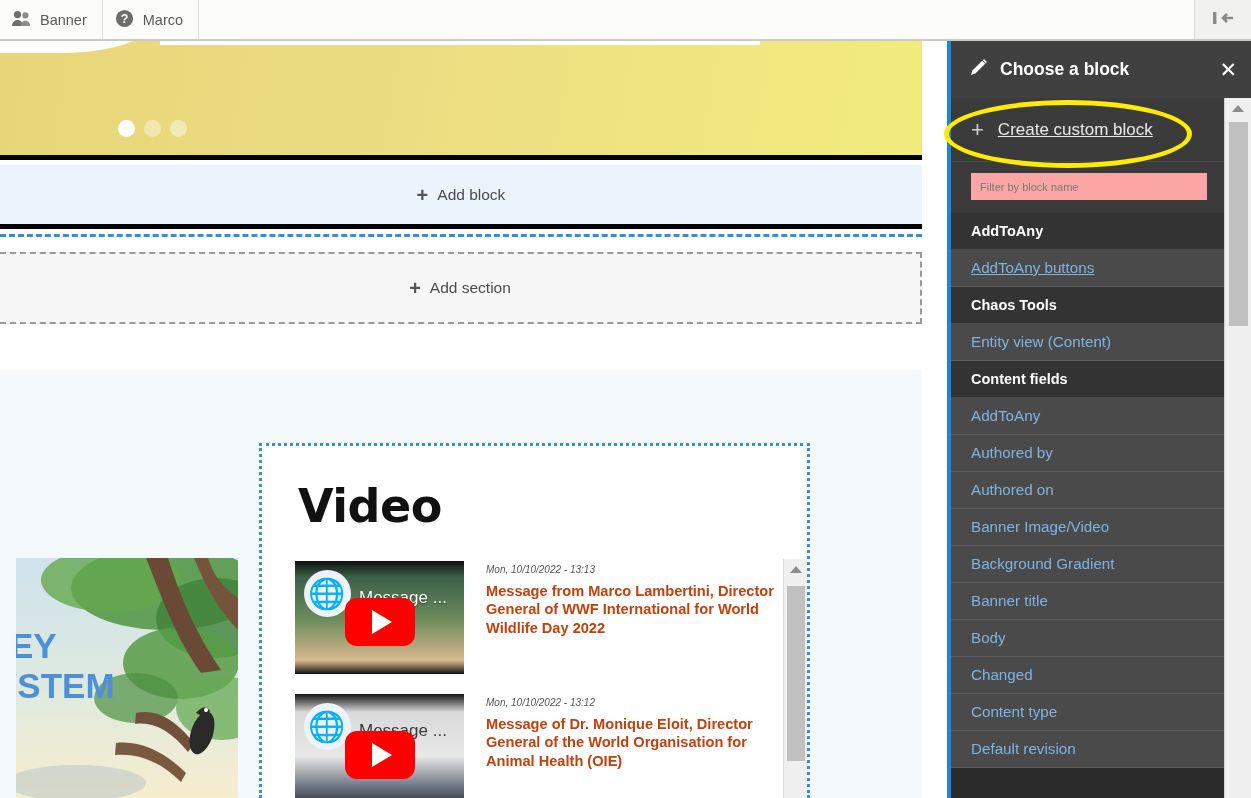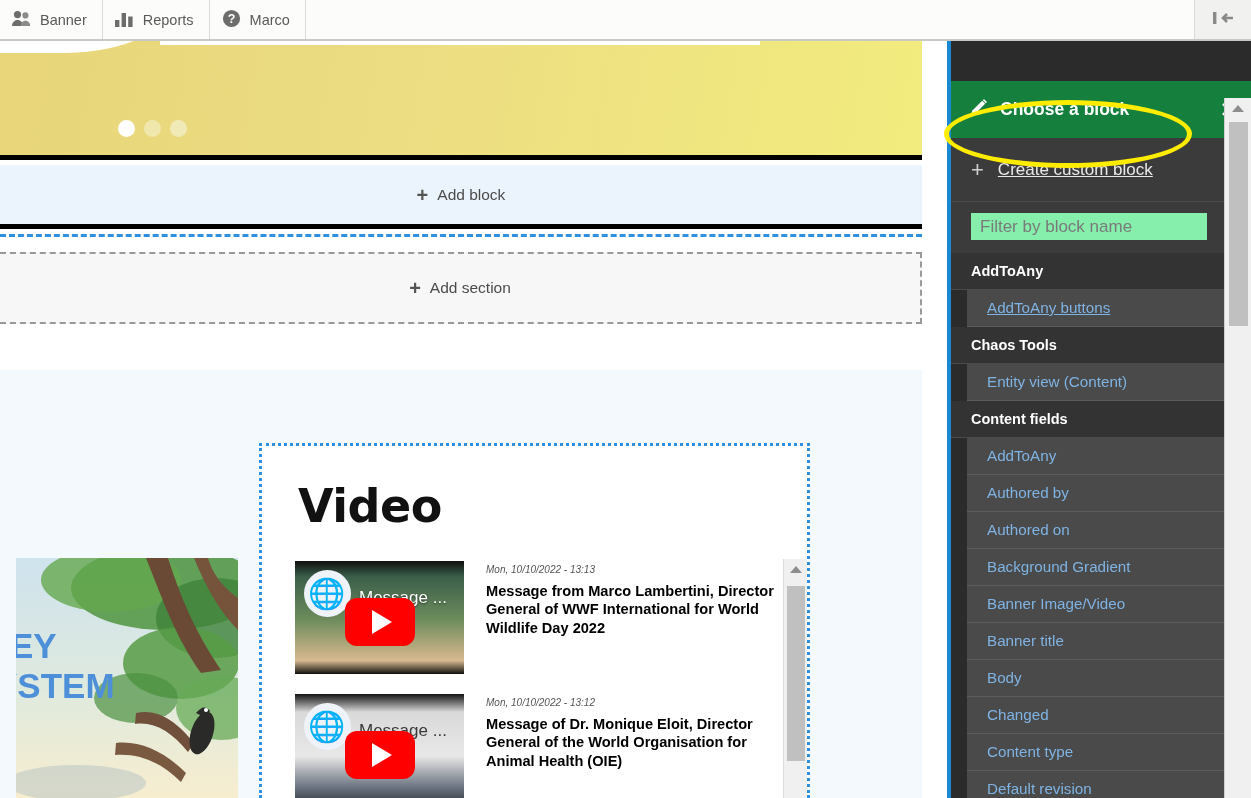--- a/index.html
+++ b/index.html
@@ -142,21 +142,21 @@
     color: #fff; font-size: 17px; font-weight: 500;
     text-shadow: 0 1px 2px rgba(0,0,0,.6);
     white-space: nowrap;
   }
   .vmeta { flex: 1; padding-top: 3px; }
   .vdate {
     font-style: italic; font-size: 10px; color: #555; margin-bottom: 7px;
     font-family: "Liberation Sans", sans-serif;
   }
   .vlink {
-    font-size: 14.6px; font-weight: bold; color: #000000; line-height: 1.26;
+    font-size: 14.6px; font-weight: bold; color: #c2410c; line-height: 1.26;
     cursor: pointer; display: block;
   }
   .vscroll {
     position: absolute; right: 0px; top: 113px; width: 24px; height: 242px;
     background: #f0f0f0; border-left: 1px solid #ddd;
   }
   .vscroll .up-arrow {
     position: absolute; left: 50%; top: 7px; transform: translateX(-50%);
     width: 0; height: 0; border-left: 6px solid transparent;
     border-right: 6px solid transparent; border-bottom: 7px solid #8d8d8d;
@@ -167,24 +167,23 @@
   }
 
   
   .panel {
     position: absolute; left: 947px; top: 41px; width: 304px; height: 757px;
     background: #2b2b2b;
     border-left: 4px solid #1b88d3;
     overflow: hidden;
   }
   .panel-head {
-    height: 57px; background: #15803d;
+    height: 57px; background: #404040;
     display: flex; align-items: center; padding: 0 14px 0 18px;
     position: relative;
-    margin-top: 40px;
   }
   .panel-head .pencil { font-size: 17px; color: #fff; margin-right: 12px; }
   .panel-title { color: #fff; font-size: 17.5px; font-weight: bold; flex: 1; }
   .panel-close { color: #fff; font-size: 21px; cursor: pointer; line-height: 1; }
 
   .panel-body {
     position: relative; height: 700px;
     padding-right: 27px;
     overflow: hidden;
   }
@@ -192,35 +191,34 @@
     height: 64px; display: flex; align-items: center; gap: 14px;
     padding-left: 20px; background: #3b3b3b;
     border-bottom: 1px solid #4a4a4a;
     cursor: pointer;
   }
   .create-row .cplus { font-size: 22px; color: #cfcfcf; line-height: 1; }
   .create-row a { color: #e9e9e9; font-size: 17px; text-decoration: underline; }
 
   .filter-wrap { background: #3b3b3b; padding: 11px 17px 13px 20px; }
   .filter-input {
-    width: 100%; height: 27px; background: #86efac; border: none;
-    padding: 4px 9px; font-size: 17px; color: #555;
+    width: 100%; height: 27px; background: #fca5a5; border: none;
+    padding: 4px 9px; font-size: 11px; color: #555;
     font-family: "Liberation Sans", sans-serif;
   }
   .filter-input::placeholder { color: #7a7a7a; }
 
   .group-head {
     background: #333333; color: #ffffff; font-weight: bold;
     font-size: 14.5px; padding: 10px 20px; border-bottom: 1px solid #4a4a4a;
   }
   .block-item {
     background: #4a4a4a; padding: 9px 20px;
     border-bottom: 1px solid #5c5c5c;
     cursor: pointer;
-    margin-left: 16px;
   }
   .block-item a { color: #7fb3e3; font-size: 15.2px; text-decoration: none; }
   .block-item.underlined a { text-decoration: underline; }
 
   .panel-scroll {
     position: absolute; right: 0; top: 57px; width: 27px; height: 700px;
     background: #f0f0f0; border-left: 1px solid #cfcfcf;
   }
   .panel-scroll .up-arrow {
     position: absolute; left: 50%; top: 7px; transform: translateX(-50%);
@@ -248,30 +246,20 @@
     <div class="tb-item">
       <span>
         <svg width="19" height="17" viewBox="0 0 19 17">
           <circle cx="5.5" cy="4.6" r="3.6" fill="#6d6d6b"></circle>
           <path d="M0 16c0-3.6 2.5-6 5.5-6s5.5 2.4 5.5 6z" fill="#6d6d6b"></path>
           <circle cx="13.4" cy="5.4" r="3.1" fill="#8c8c8a"></circle>
           <path d="M8.6 16c0-3.2 2.2-5.3 4.8-5.3s4.8 2.1 4.8 5.3z" fill="#8c8c8a"></path>
         </svg>
       </span>
       <span class="tb-label">Banner</span>
-    </div>
-    <div class="tb-item">
-      <span>
-        <svg width="19" height="17" viewBox="0 0 19 17">
-          <rect x="0" y="10" width="4.4" height="7" fill="#6d6d6b"></rect>
-          <rect x="6.6" y="3" width="4.4" height="14" fill="#6d6d6b"></rect>
-          <rect x="13.2" y="6.5" width="4.4" height="10.5" fill="#6d6d6b"></rect>
-        </svg>
-      </span>
-      <span class="tb-label">Reports</span>
     </div>
     <div class="tb-item">
       <span>
         <svg width="19" height="19" viewBox="0 0 19 19">
           <circle cx="9.5" cy="9.5" r="8.6" fill="#6d6d6b"></circle>
           <text x="9.5" y="14" font-size="12.5" font-weight="bold" fill="#fcfcfa" text-anchor="middle" font-family="Liberation Sans, sans-serif">?</text>
         </svg>
       </span>
       <span class="tb-label">Marco</span>
     </div>
@@ -418,24 +406,24 @@
       <div class="block-item">
         <a>AddToAny</a>
       </div>
       <div class="block-item">
         <a>Authored by</a>
       </div>
       <div class="block-item">
         <a>Authored on</a>
       </div>
       <div class="block-item">
+        <a>Banner Image/Video</a>
+      </div>
+      <div class="block-item">
         <a>Background Gradient</a>
-      </div>
-      <div class="block-item">
-        <a>Banner Image/Video</a>
       </div>
       <div class="block-item">
         <a>Banner title</a>
       </div>
       <div class="block-item">
         <a>Body</a>
       </div>
       <div class="block-item">
         <a>Changed</a>
       </div>

